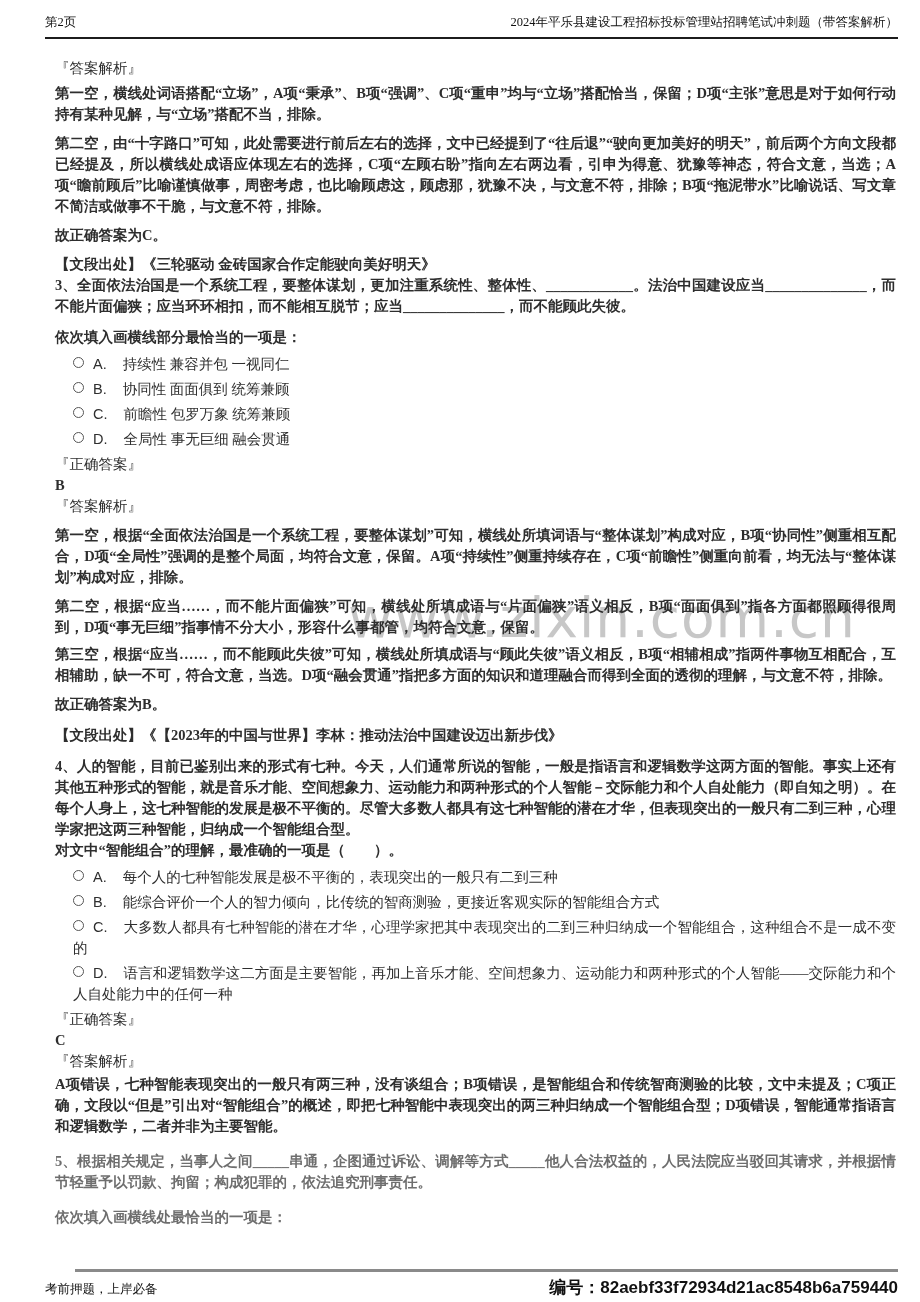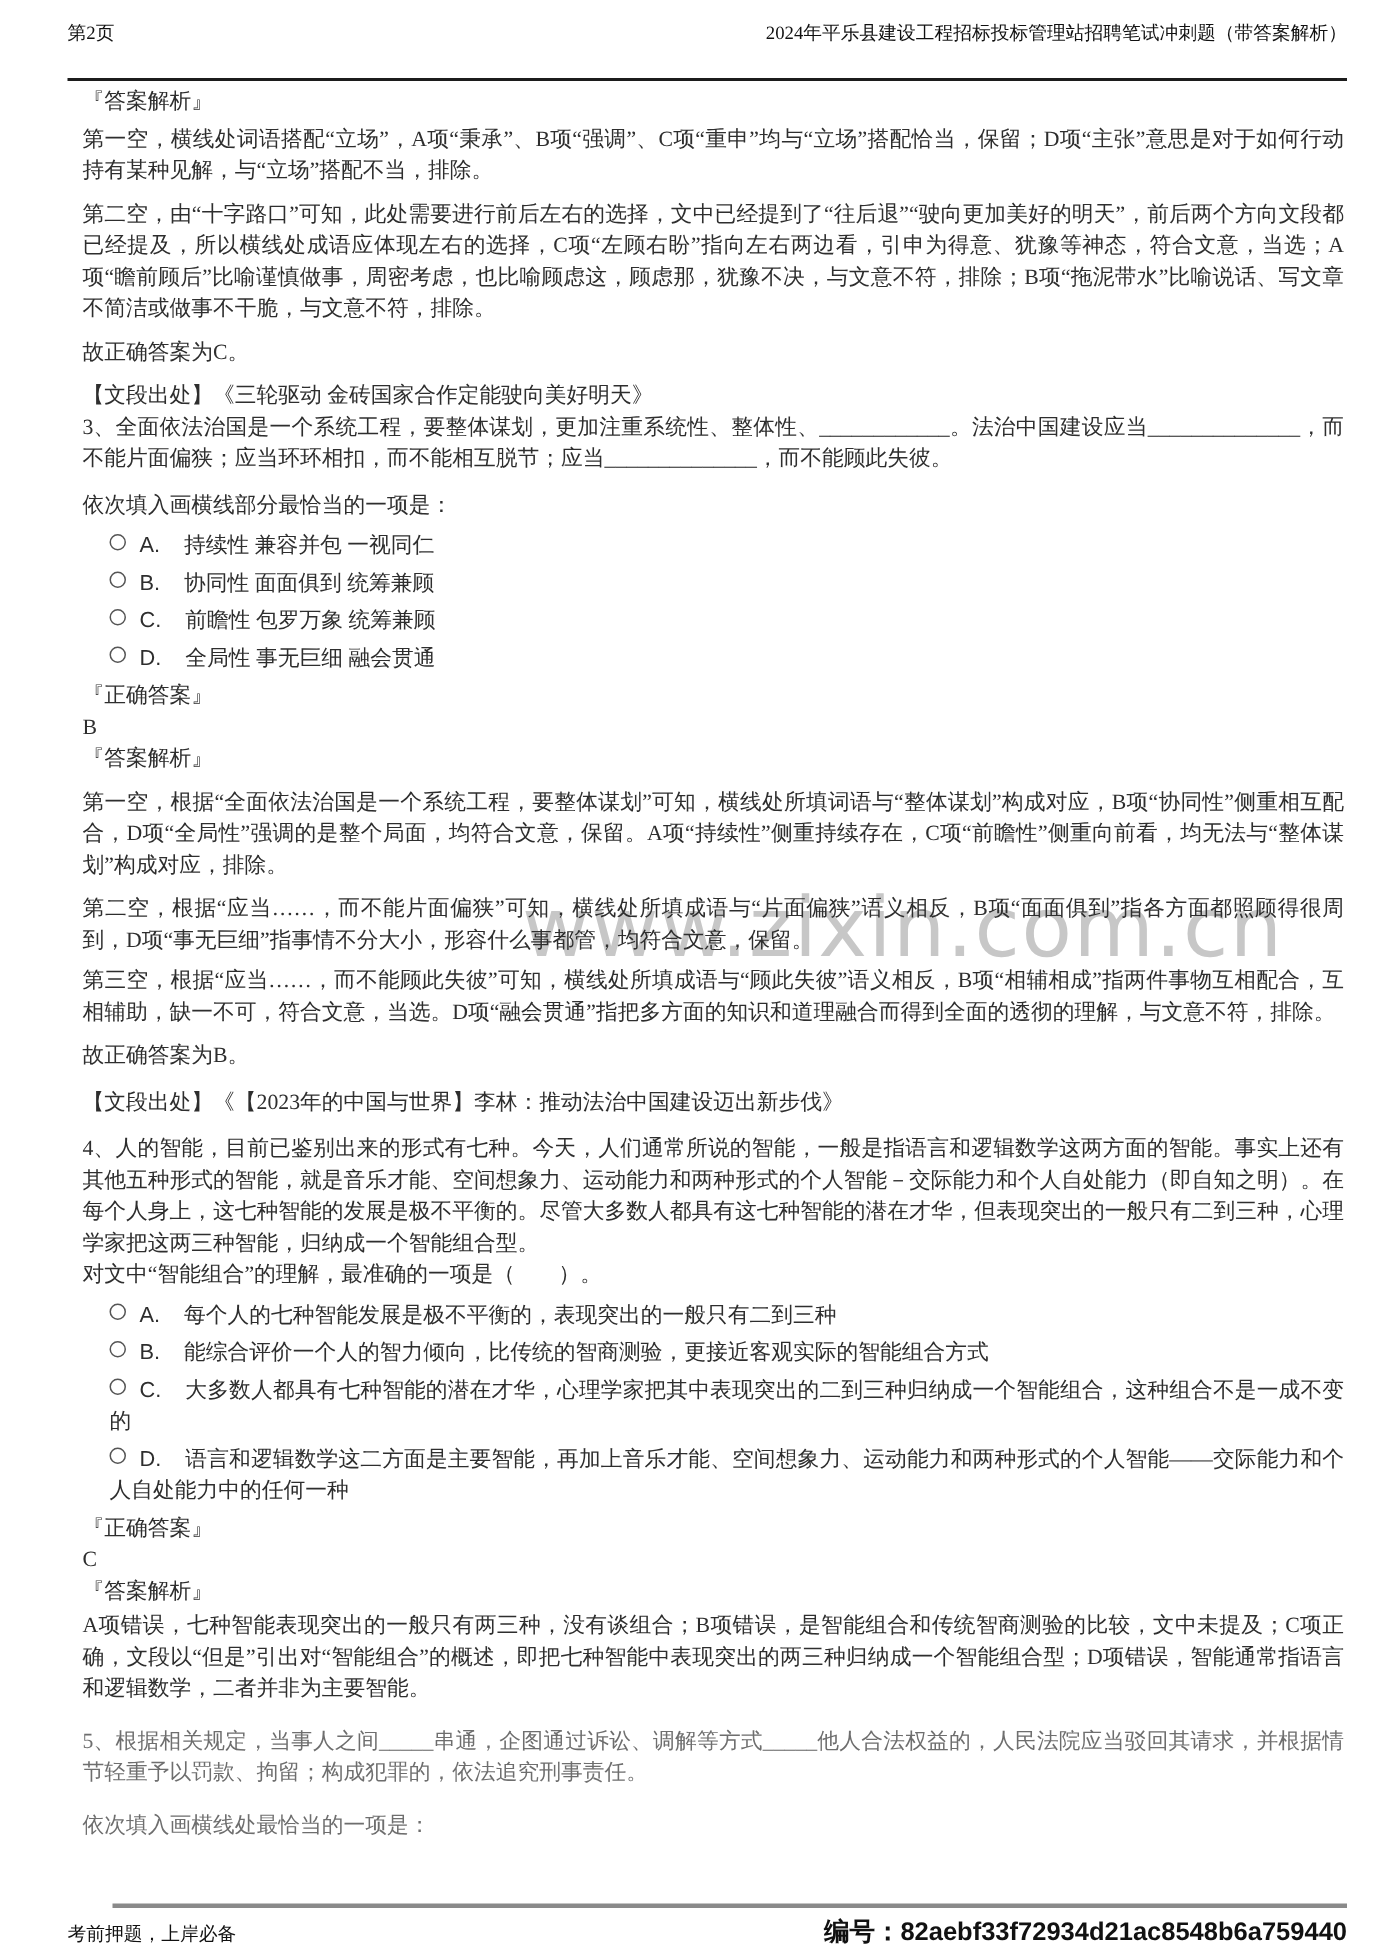--- a/index.html
+++ b/index.html
@@ -10,30 +10,30 @@
   }
   
   .watermark {
     position:absolute; left:348px; top:586px; z-index:1;
     font-family:"DejaVu Sans",sans-serif; font-size:55px; color:#c7c7c7;
     letter-spacing:1px; white-space:nowrap;
   }
   .header {
     position:absolute; left:45px; right:22px; top:14px; z-index:2;
     display:flex; justify-content:space-between; align-items:flex-start;
-    padding-bottom:21px; border-bottom:2px solid #1c1c1c;
+    padding-bottom:6px; border-bottom:2px solid #1c1c1c;
     font-size:12.5px; color:#111;
   }
   .header .title { text-align:right; }
   .content {
     position:absolute; left:55px; right:24px; top:58px; z-index:2;
     font-size:14.5px; line-height:21px; text-align:justify;
   }
   .lbl { line-height:21px; }
-  .para { line-height:21px; }
+  .para { line-height:21px;font-weight:bold; }
   .opt { padding-left:18px; line-height:21px; margin-bottom:4px; }
   .radio {
     display:inline-block; width:9px; height:9px; border:1.2px solid #555;
     border-radius:50%; margin-right:9px; position:relative; top:-1px;
     background:#fff;
   }
   .opt-letter { margin-right:16px; font-family:"Liberation Sans",sans-serif; }
   .muted { color:#6e6e6e; }
   .footer-rule {
     position:absolute; left:75px; right:22px; top:1269px; height:3px;

